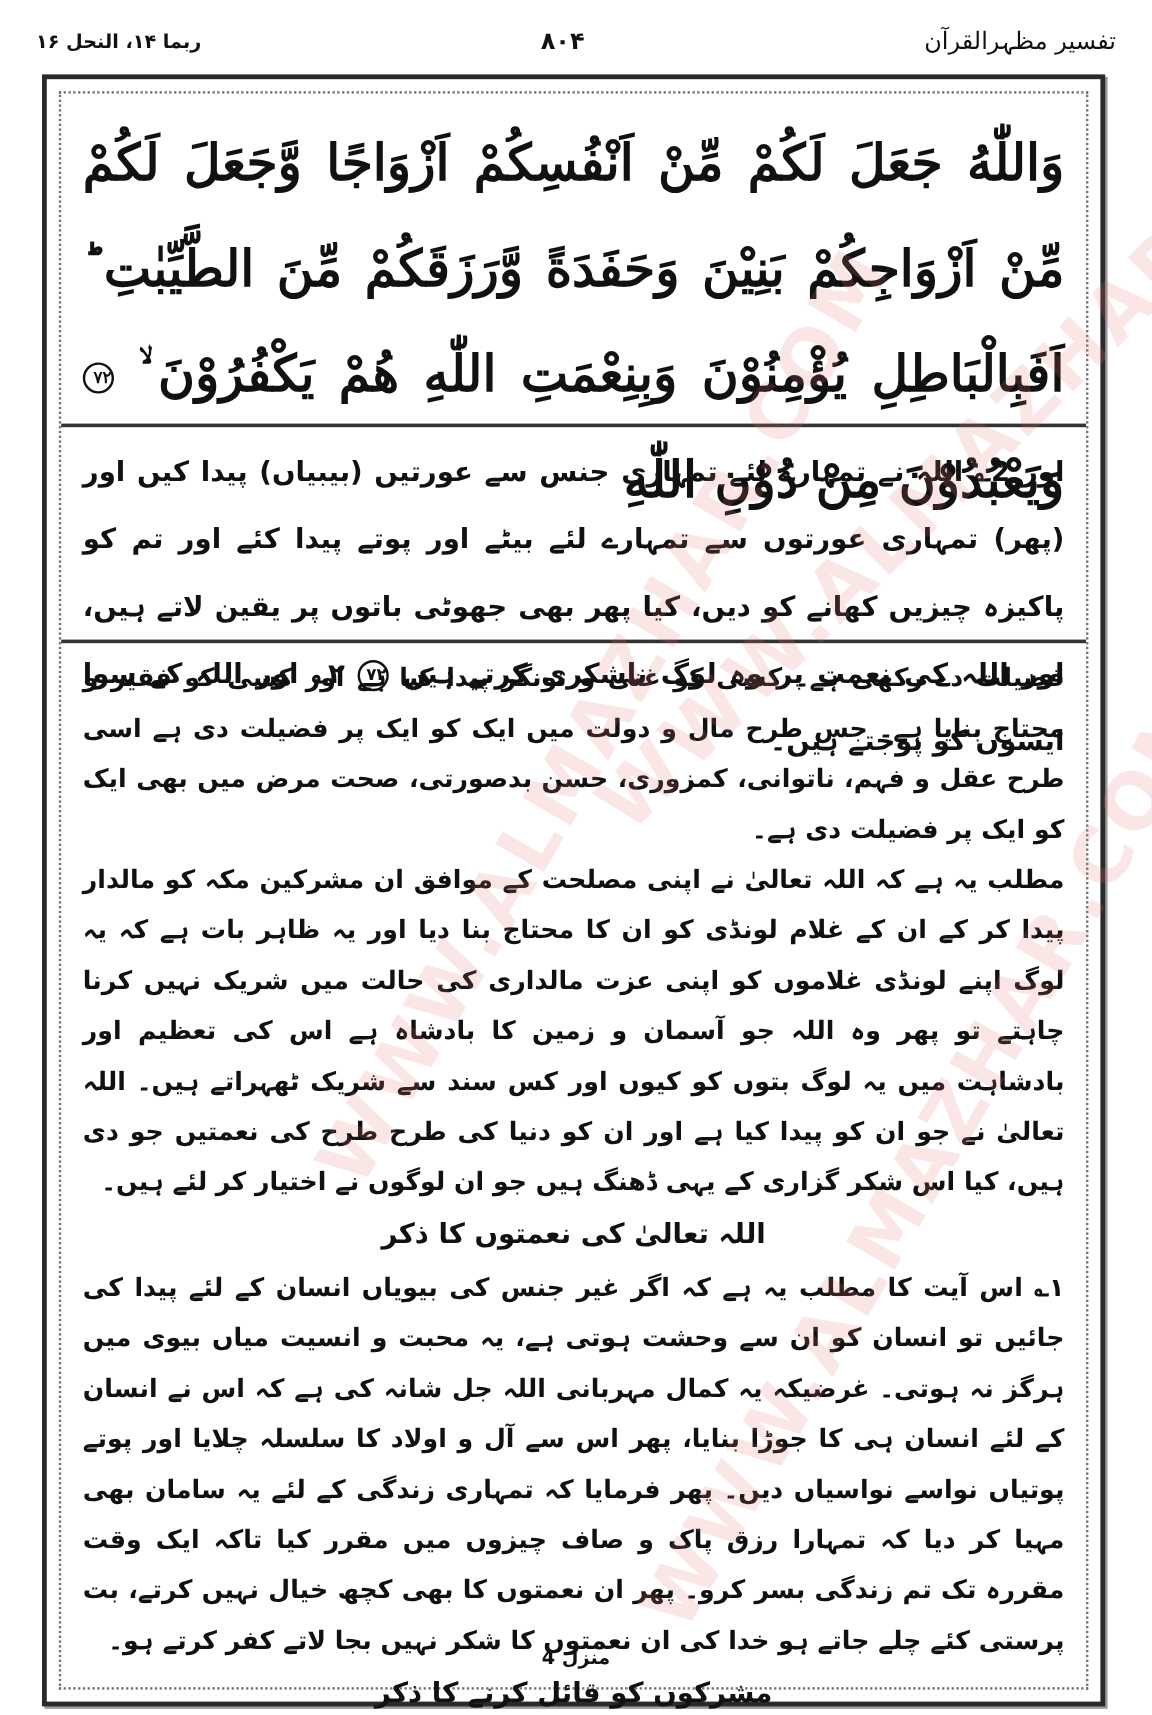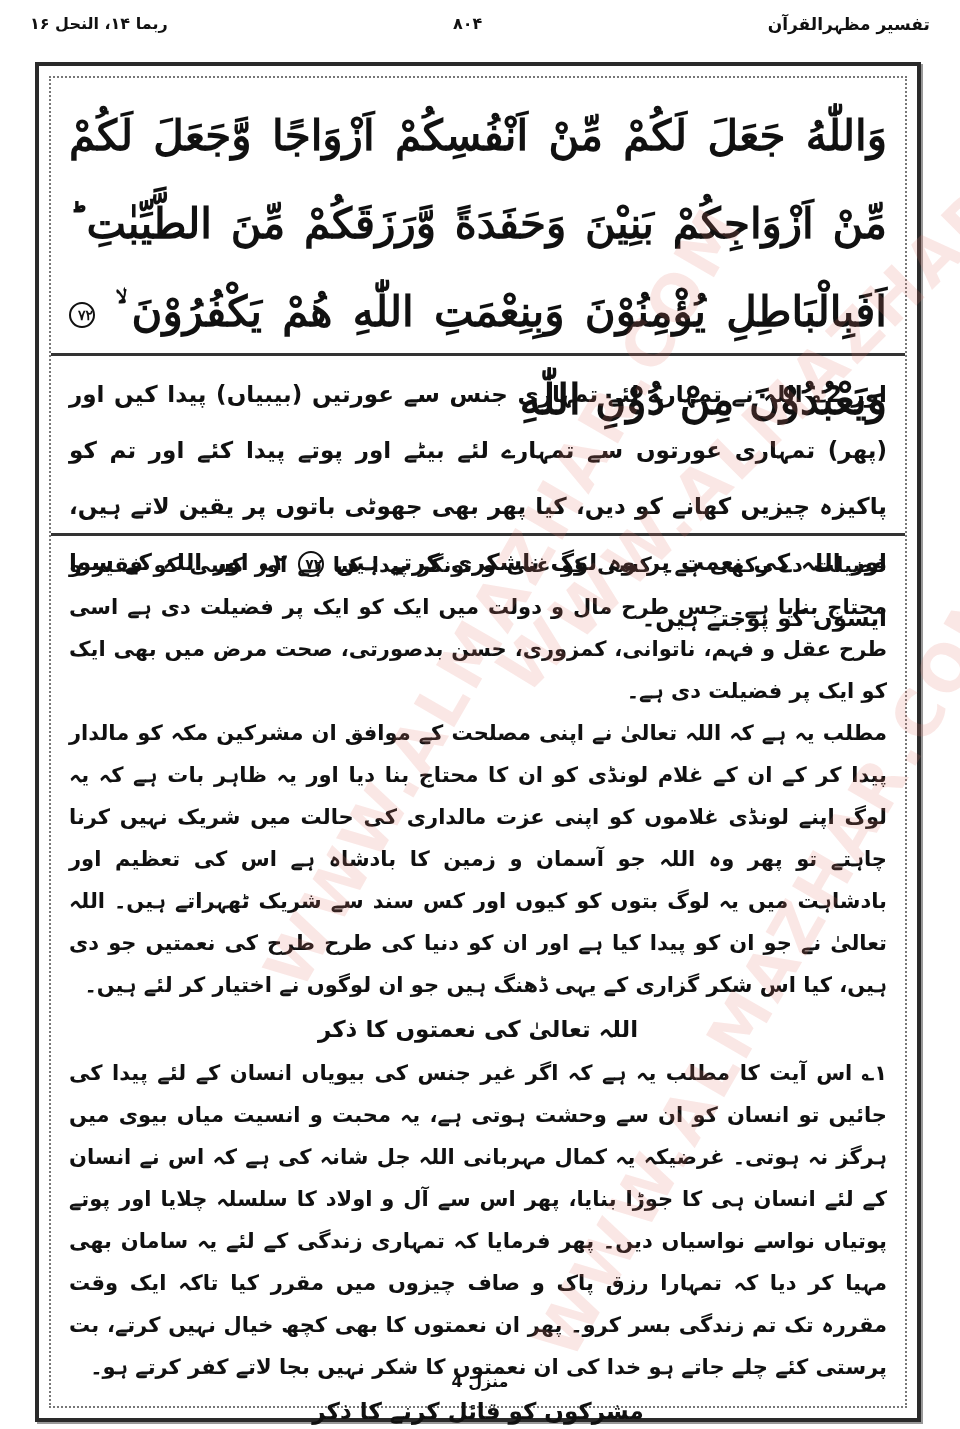--- a/index.html
+++ b/index.html
@@ -2,25 +2,25 @@
 <html><head>
 <meta charset="utf-8">
 <style>
   html, body { margin: 0; padding: 0; }
   body {
     width: 960px; height: 1429px; background: #ffffff; position: relative; overflow: hidden;
     font-family: "DejaVu Sans", sans-serif; color: #111;
   }
   .page-header {
     position: absolute; top: 14px; left: 30px; right: 30px; height: 40px;
-    display: flex; justify-content: space-between; direction: ltr;
+    display: flex; align-items: center; justify-content: space-between; direction: ltr;
   }
   .hdr-left { font-size: 16px; font-weight: bold; direction: rtl; }
-  .hdr-center { font-size: 16px; font-weight: bold; direction: rtl; }
-  .hdr-right { font-size: 17px; font-weight: bold; direction: rtl; }
+  .hdr-center { font-size: 20px; font-weight: bold; direction: rtl; }
+  .hdr-right { font-size: 20px; font-weight: normal; direction: rtl; }
   .outer-frame {
     position: absolute; top: 62px; left: 35px; width: 886px; height: 1360px;
     border: 4px solid #2a2a2a; box-sizing: border-box; box-shadow: 2px 2px 0 #999;
   }
   .inner-frame {
     position: absolute; top: 10px; left: 10px; right: 10px; bottom: 10px;
     border: 2px dotted #777; box-sizing: border-box;
   }
   .section { position: absolute; left: 0; right: 0; direction: rtl; text-align: justify; box-sizing: border-box; }
   .verse {

